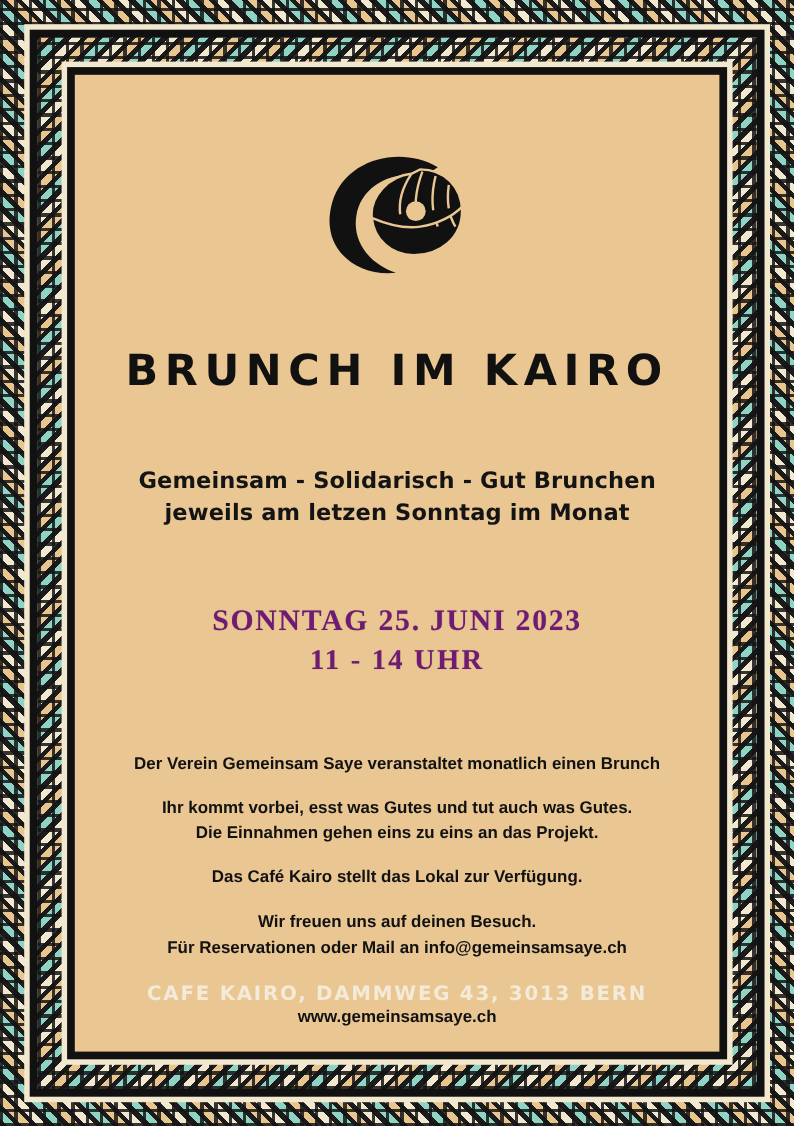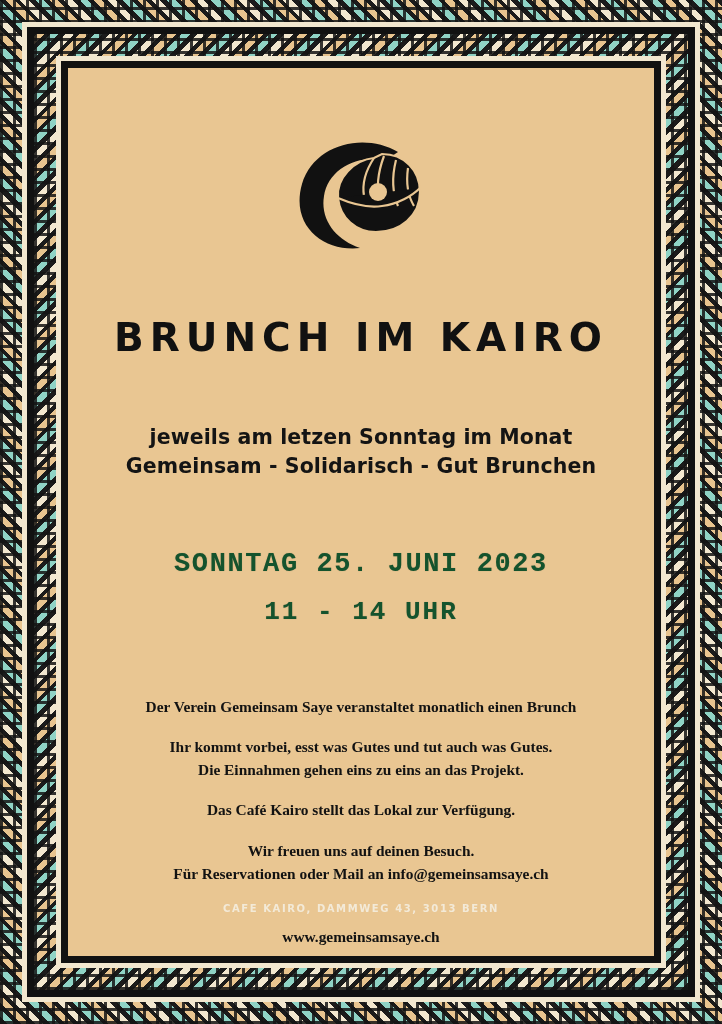--- a/index.html
+++ b/index.html
@@ -124,55 +124,54 @@
     font-family: "DejaVu Sans", sans-serif;
     font-weight: bold;
     font-size: 20.5px;
     line-height: 1.42;
     color: #141414;
     letter-spacing: 0.1px;
   }
 
   .date-block {
     margin-top: 26px;
-    font-family: Liberation Mono, monospace;
+    font-family: Liberation Serif, serif;
     font-weight: bold;
     font-size: 27px;
     letter-spacing: 1.6px;
-    color: #14532d;
+    color: #701a75;
     line-height: 1.32;
     text-shadow: 0 0 1px rgba(0,0,0,0.25);
   }
   .date-time {
     font-size: 26px;
     letter-spacing: 2px;
-    margin-top: 12px;
   }
 
   .body-block {
     margin-top: 26px;
-    font-family: Liberation Serif, serif;
+    font-family: Liberation Sans, sans-serif;
     font-weight: bold;
     font-size: 15.4px;
     line-height: 1.5;
     color: #121212;
   }
   .body-block p {
     margin: 0 0 17px 0;
   }
   .body-block p:last-child { margin-bottom: 0; }
 
   .venue {
     position: absolute;
     bottom: 42px;
     left: 0;
     right: 0;
     font-family: "DejaVu Sans", sans-serif;
     font-weight: bold;
-    font-size: 10px;
+    font-size: 18px;
     letter-spacing: 1.6px;
     color: #f3ead8;
   }
 </style>
 </head>
 <body>
 
 <div class="poster">
 
   <div class="border-weave">
@@ -205,22 +204,22 @@
           <path d="M122 34 C 120 48, 122 62, 128 72"></path>
           <path d="M52 64 C 66 70, 82 74, 96 72 C 112 70, 126 62, 134 54"></path>
         </g>
         <circle cx="92" cy="58" r="9" fill="#e9c692"></circle>
       </svg>
     </div>
 
     <div class="poster-title">BRUNCH IM KAIRO</div>
 
     <div class="subtitle">
+      <div>Gemeinsam - Solidarisch - Gut Brunchen</div>
       <div>jeweils am letzen Sonntag im Monat</div>
-      <div>Gemeinsam - Solidarisch - Gut Brunchen</div>
     </div>
 
     <div class="date-block">
       <div>SONNTAG 25. JUNI 2023</div>
       <div class="date-time">11 - 14 UHR</div>
     </div>
 
     <div class="body-block">
       <p>
         <span>Der Verein Gemeinsam Saye veranstaltet monatlich einen Brunch</span><br>

